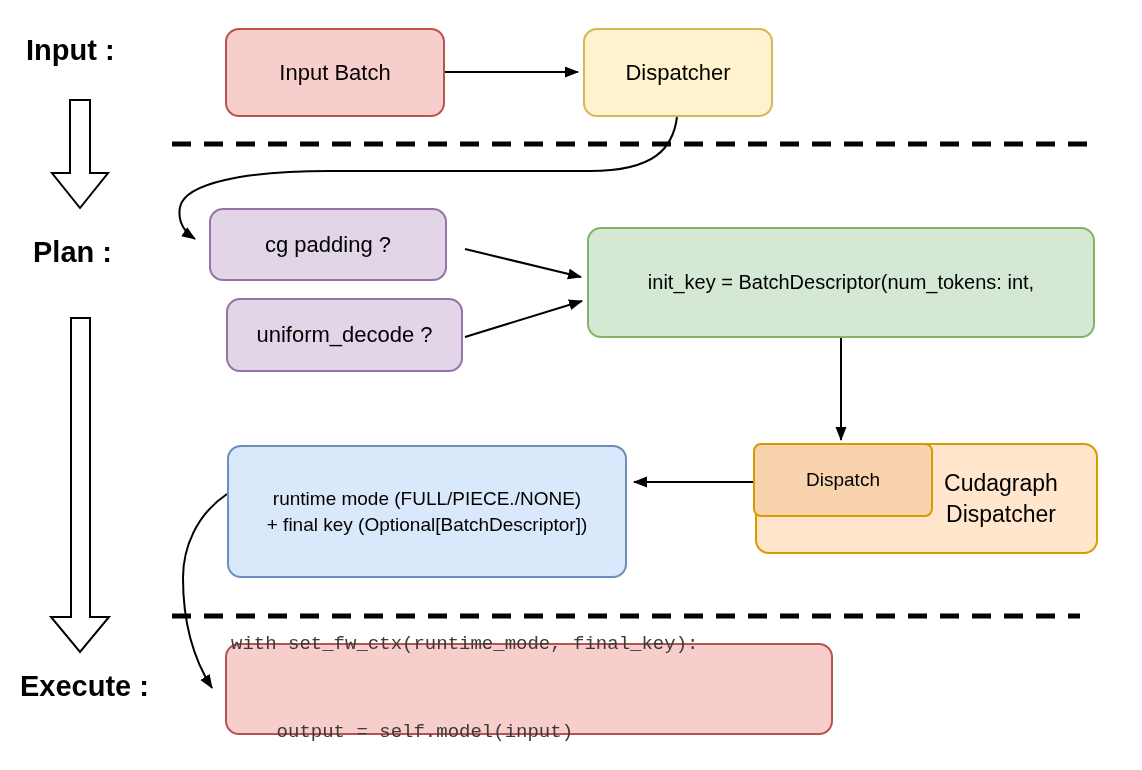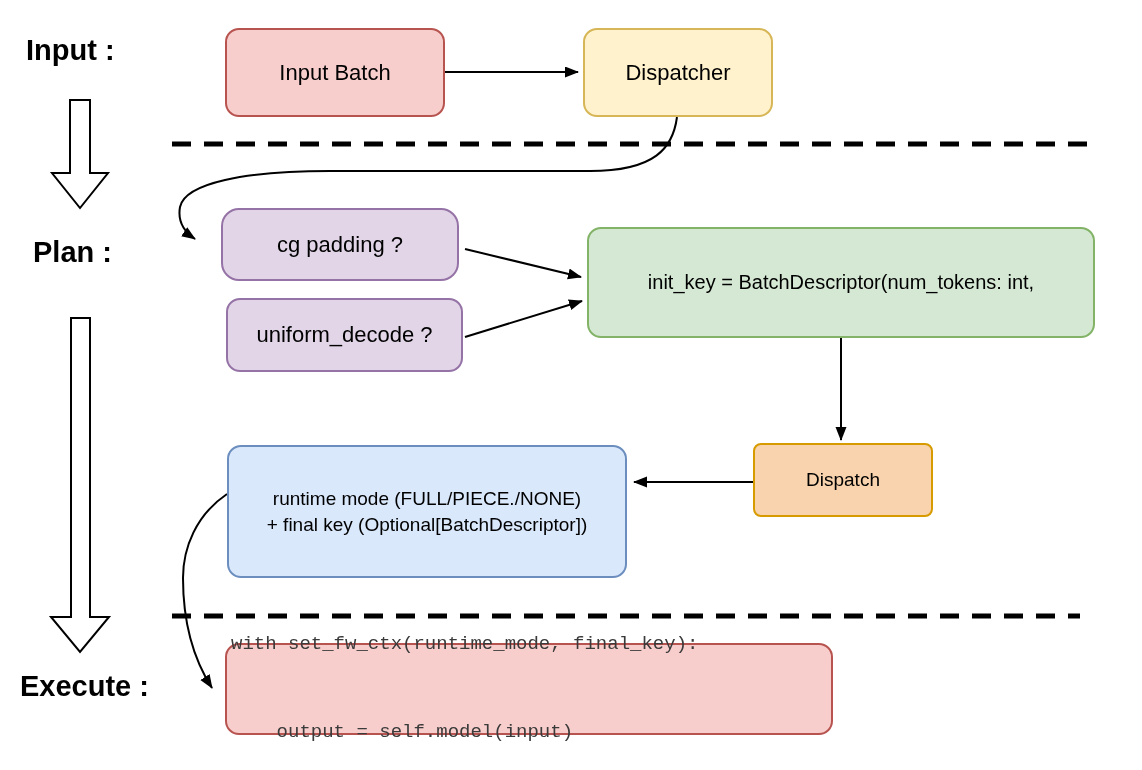--- a/index.html
+++ b/index.html
@@ -67,29 +67,32 @@
     <path d="M227,494 C196,515 183,548 183,578 C183,625 194,660 212,688" fill="none" stroke="#000000" stroke-width="2" marker-end="url(#arrow)"></path>
   </svg>
 
   <div class="section-label" style="left:26px;top:34px;">Input :</div>
   <div class="section-label" style="left:33px;top:236px;">Plan :</div>
   <div class="section-label" style="left:20px;top:670px;">Execute :</div>
 
   <div class="node node-red fs22" style="left:225px;top:28px;width:220px;height:89px;">Input Batch</div>
   <div class="node node-yellow fs22" style="left:583px;top:28px;width:190px;height:89px;">Dispatcher</div>
 
-  <div class="node node-purple fs22" style="left:221px;top:208px;width:238px;height:73px;border-radius:18px;">cg padding ?</div>
+  <div class="node node-purple fs22" style="left:209px;top:208px;width:238px;height:73px;">cg padding ?</div>
   <div class="node node-purple fs22" style="left:226px;top:298px;width:237px;height:74px;">uniform_decode ?</div>
 
   <div class="node node-green fs20 two-lines" style="left:587px;top:227px;width:508px;height:111px;">
     <div>
       <span>init_key = BatchDescriptor(num_tokens: int,</span>
     </div>
   </div>
 
+  <div class="node node-orange-outer" style="left:755px;top:443px;width:343px;height:111px;">
+    <div class="dispatcher-text">Cudagraph Dispatcher</div>
+  </div>
   <div class="node node-orange-inner fs19" style="left:753px;top:443px;width:180px;height:74px;">Dispatch</div>
 
   <div class="node node-blue fs19 two-lines" style="left:227px;top:445px;width:400px;height:133px;">
     <div>
       <span>runtime mode (FULL/PIECE./NONE)</span>
       <span>+ final key (Optional[BatchDescriptor])</span>
     </div>
   </div>
 
   <div class="node node-red code-node" style="left:225px;top:643px;width:608px;height:92px;">

